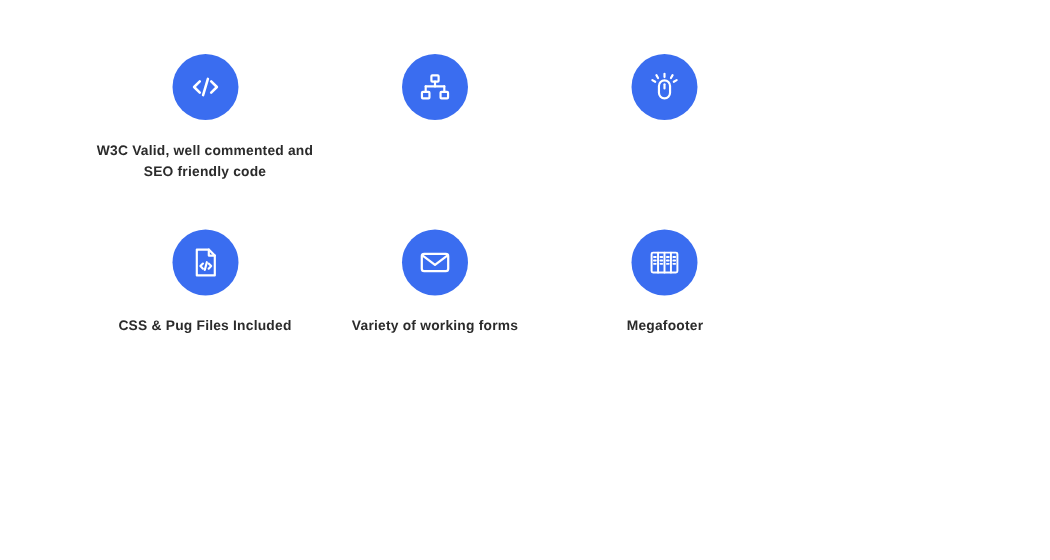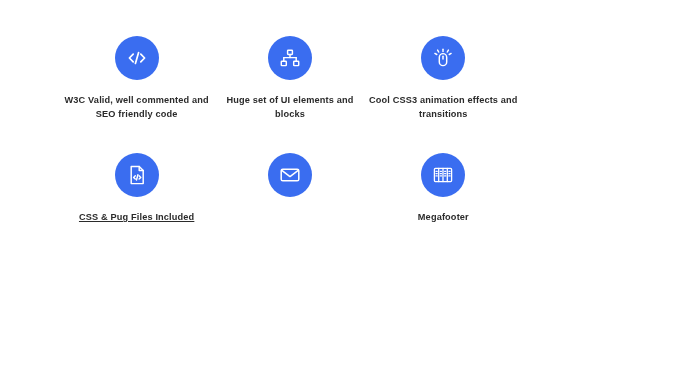--- a/index.html
+++ b/index.html
@@ -89,60 +89,59 @@
         <svg width="24" height="24" viewBox="0 0 24 24" fill="none" stroke="#ffffff" stroke-width="1.45" stroke-linecap="round" stroke-linejoin="round">
           <rect x="9.6" y="4.2" width="4.8" height="4.2" rx="0.6"></rect>
           <rect x="3.3" y="15.2" width="5" height="4.4" rx="0.6"></rect>
           <rect x="15.7" y="15.2" width="5" height="4.4" rx="0.6"></rect>
           <line x1="12" y1="8.4" x2="12" y2="11.6"></line>
           <line x1="5.8" y1="11.6" x2="18.2" y2="11.6"></line>
           <line x1="5.8" y1="11.6" x2="5.8" y2="15.2"></line>
           <line x1="18.2" y1="11.6" x2="18.2" y2="15.2"></line>
         </svg>
       </div>
-      <div class="feature-label" style="color: rgb(43, 43, 43);">Huge set of UI elements and blocks</div>
     </div>
 
     <div class="feature-item row-1">
       <div class="feature-icon-circle" style="background: rgb(58, 109, 240);">
         <svg width="24" height="24" viewBox="0 0 24 24" fill="none" stroke="#ffffff" stroke-width="1.45" stroke-linecap="round" stroke-linejoin="round">
           <rect x="8.3" y="7.6" width="7.4" height="12" rx="3.7"></rect>
           <line x1="12" y1="10.2" x2="12" y2="13.0"></line>
           <line x1="12" y1="3.2" x2="12" y2="5.4"></line>
           <line x1="6.6" y1="4.1" x2="7.7" y2="6.0"></line>
           <line x1="17.4" y1="4.1" x2="16.3" y2="6.0"></line>
           <line x1="3.9" y1="7.4" x2="5.8" y2="8.5"></line>
           <line x1="20.1" y1="7.4" x2="18.2" y2="8.5"></line>
         </svg>
       </div>
-      <div class="feature-label" style="color: rgb(43, 43, 43);">Cool CSS3 animation effects and transitions</div>
     </div>
 
 
     <div class="feature-item row-2">
       <div class="feature-icon-circle" style="background: rgb(58, 109, 240);">
         <svg width="24" height="24" viewBox="0 0 24 24" fill="none" stroke="#ffffff" stroke-width="1.45" stroke-linecap="round" stroke-linejoin="round">
           <path d="M6.2 3.4 h8.0 l4.0 4.0 v13.2 h-12.0 z"></path>
           <polyline points="14.2,3.4 14.2,7.4 18.2,7.4"></polyline>
           <polyline points="10.3,12.7 8.6,14.4 10.3,16.1"></polyline>
           <polyline points="14.1,12.7 15.8,14.4 14.1,16.1"></polyline>
           <line x1="12.9" y1="11.8" x2="11.5" y2="17.0"></line>
         </svg>
       </div>
-      <div class="feature-label" style="color: rgb(43, 43, 43); text-decoration: underline;">CSS &amp; Pug Files Included</div>
+      <div class="feature-label" style="color: rgb(43, 43, 43);">CSS &amp; Pug Files Included</div>
     </div>
 
 
     <div class="feature-item row-3">
       <div class="feature-icon-circle" style="background: rgb(58, 109, 240);">
         <svg width="24" height="24" viewBox="0 0 24 24" fill="none" stroke="#ffffff" stroke-width="1.5" stroke-linecap="round" stroke-linejoin="round">
           <rect x="3.2" y="6.2" width="17.6" height="11.6" rx="1.6"></rect>
           <polyline points="3.8,7.4 12,13.6 20.2,7.4"></polyline>
         </svg>
       </div>
+      <div class="feature-label" style="color: rgb(43, 43, 43);">Variety of working forms</div>
     </div>
 
 
     <div class="feature-item row-3">
       <div class="feature-icon-circle" style="background: rgb(58, 109, 240);">
         <svg width="24" height="24" viewBox="0 0 24 24" fill="none" stroke="#ffffff" stroke-width="1.3" stroke-linecap="round" stroke-linejoin="round">
           <rect x="3.4" y="5.4" width="17.2" height="13.2" rx="1.0"></rect>
           <line x1="7.7" y1="5.4" x2="7.7" y2="18.6"></line>
           <line x1="12.0" y1="5.4" x2="12.0" y2="18.6"></line>
           <line x1="16.3" y1="5.4" x2="16.3" y2="18.6"></line>

